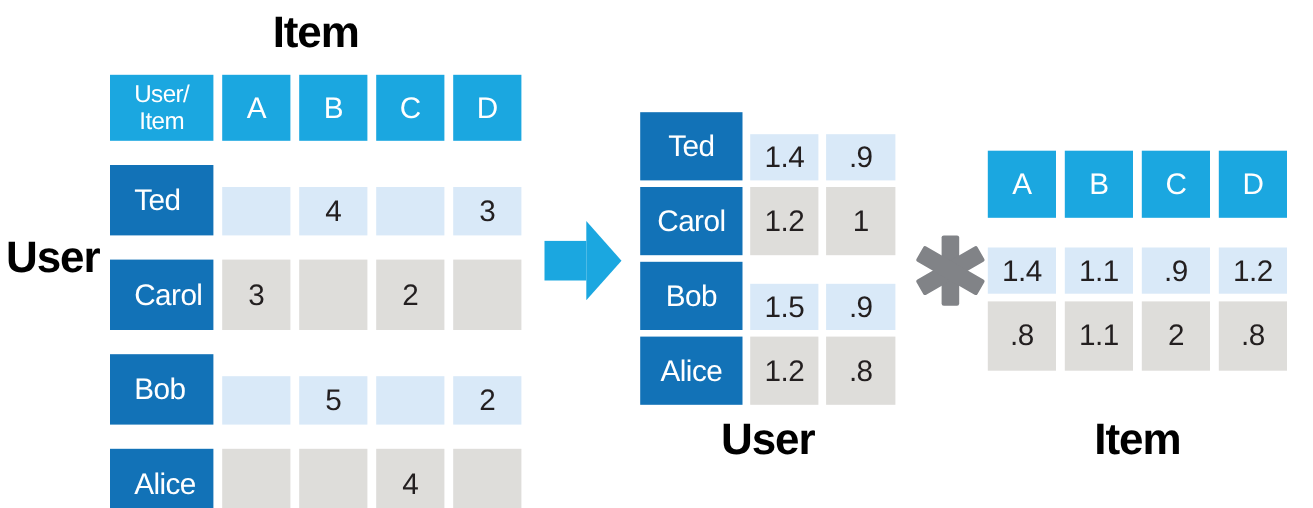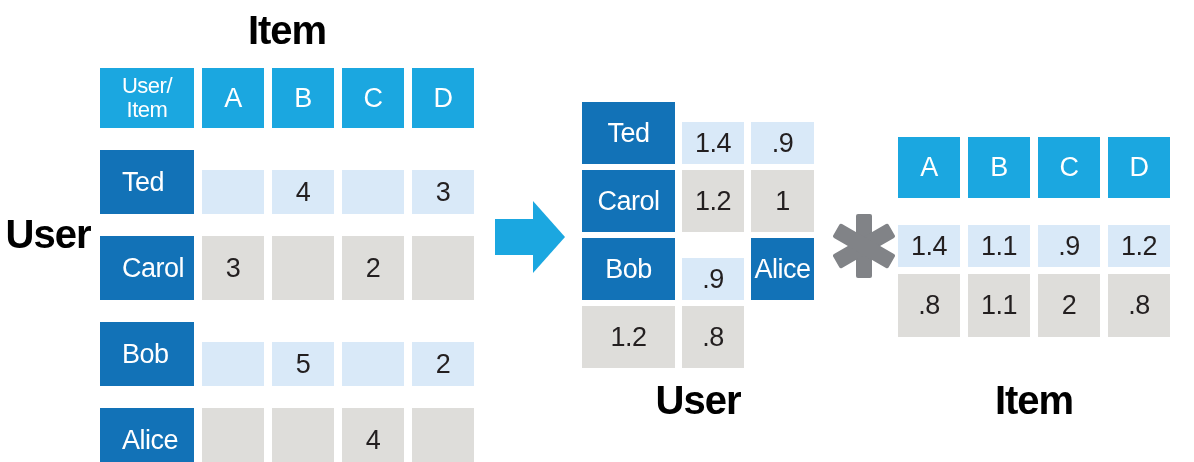--- a/index.html
+++ b/index.html
@@ -131,20 +131,21 @@
 <div id="user-grid" class="grid">
   <div class="cell namecell">Ted</div>
   <div class="cell blue">1.4</div>
   <div class="cell blue">.9</div>
 
   <div class="cell namecell">Carol</div>
   <div class="cell gray">1.2</div>
   <div class="cell gray">1</div>
 
   <div class="cell namecell">Bob</div>
+  <div class="cell blue">1.5</div>
   <div class="cell blue">.9</div>
 
   <div class="cell namecell">Alice</div>
   <div class="cell gray">1.2</div>
   <div class="cell gray">.8</div>
 </div>
 
 <div class="axis-label" style="left:582px;top:380px;width:232px;">User</div>
 
 <div class="abs" id="asterisk">

